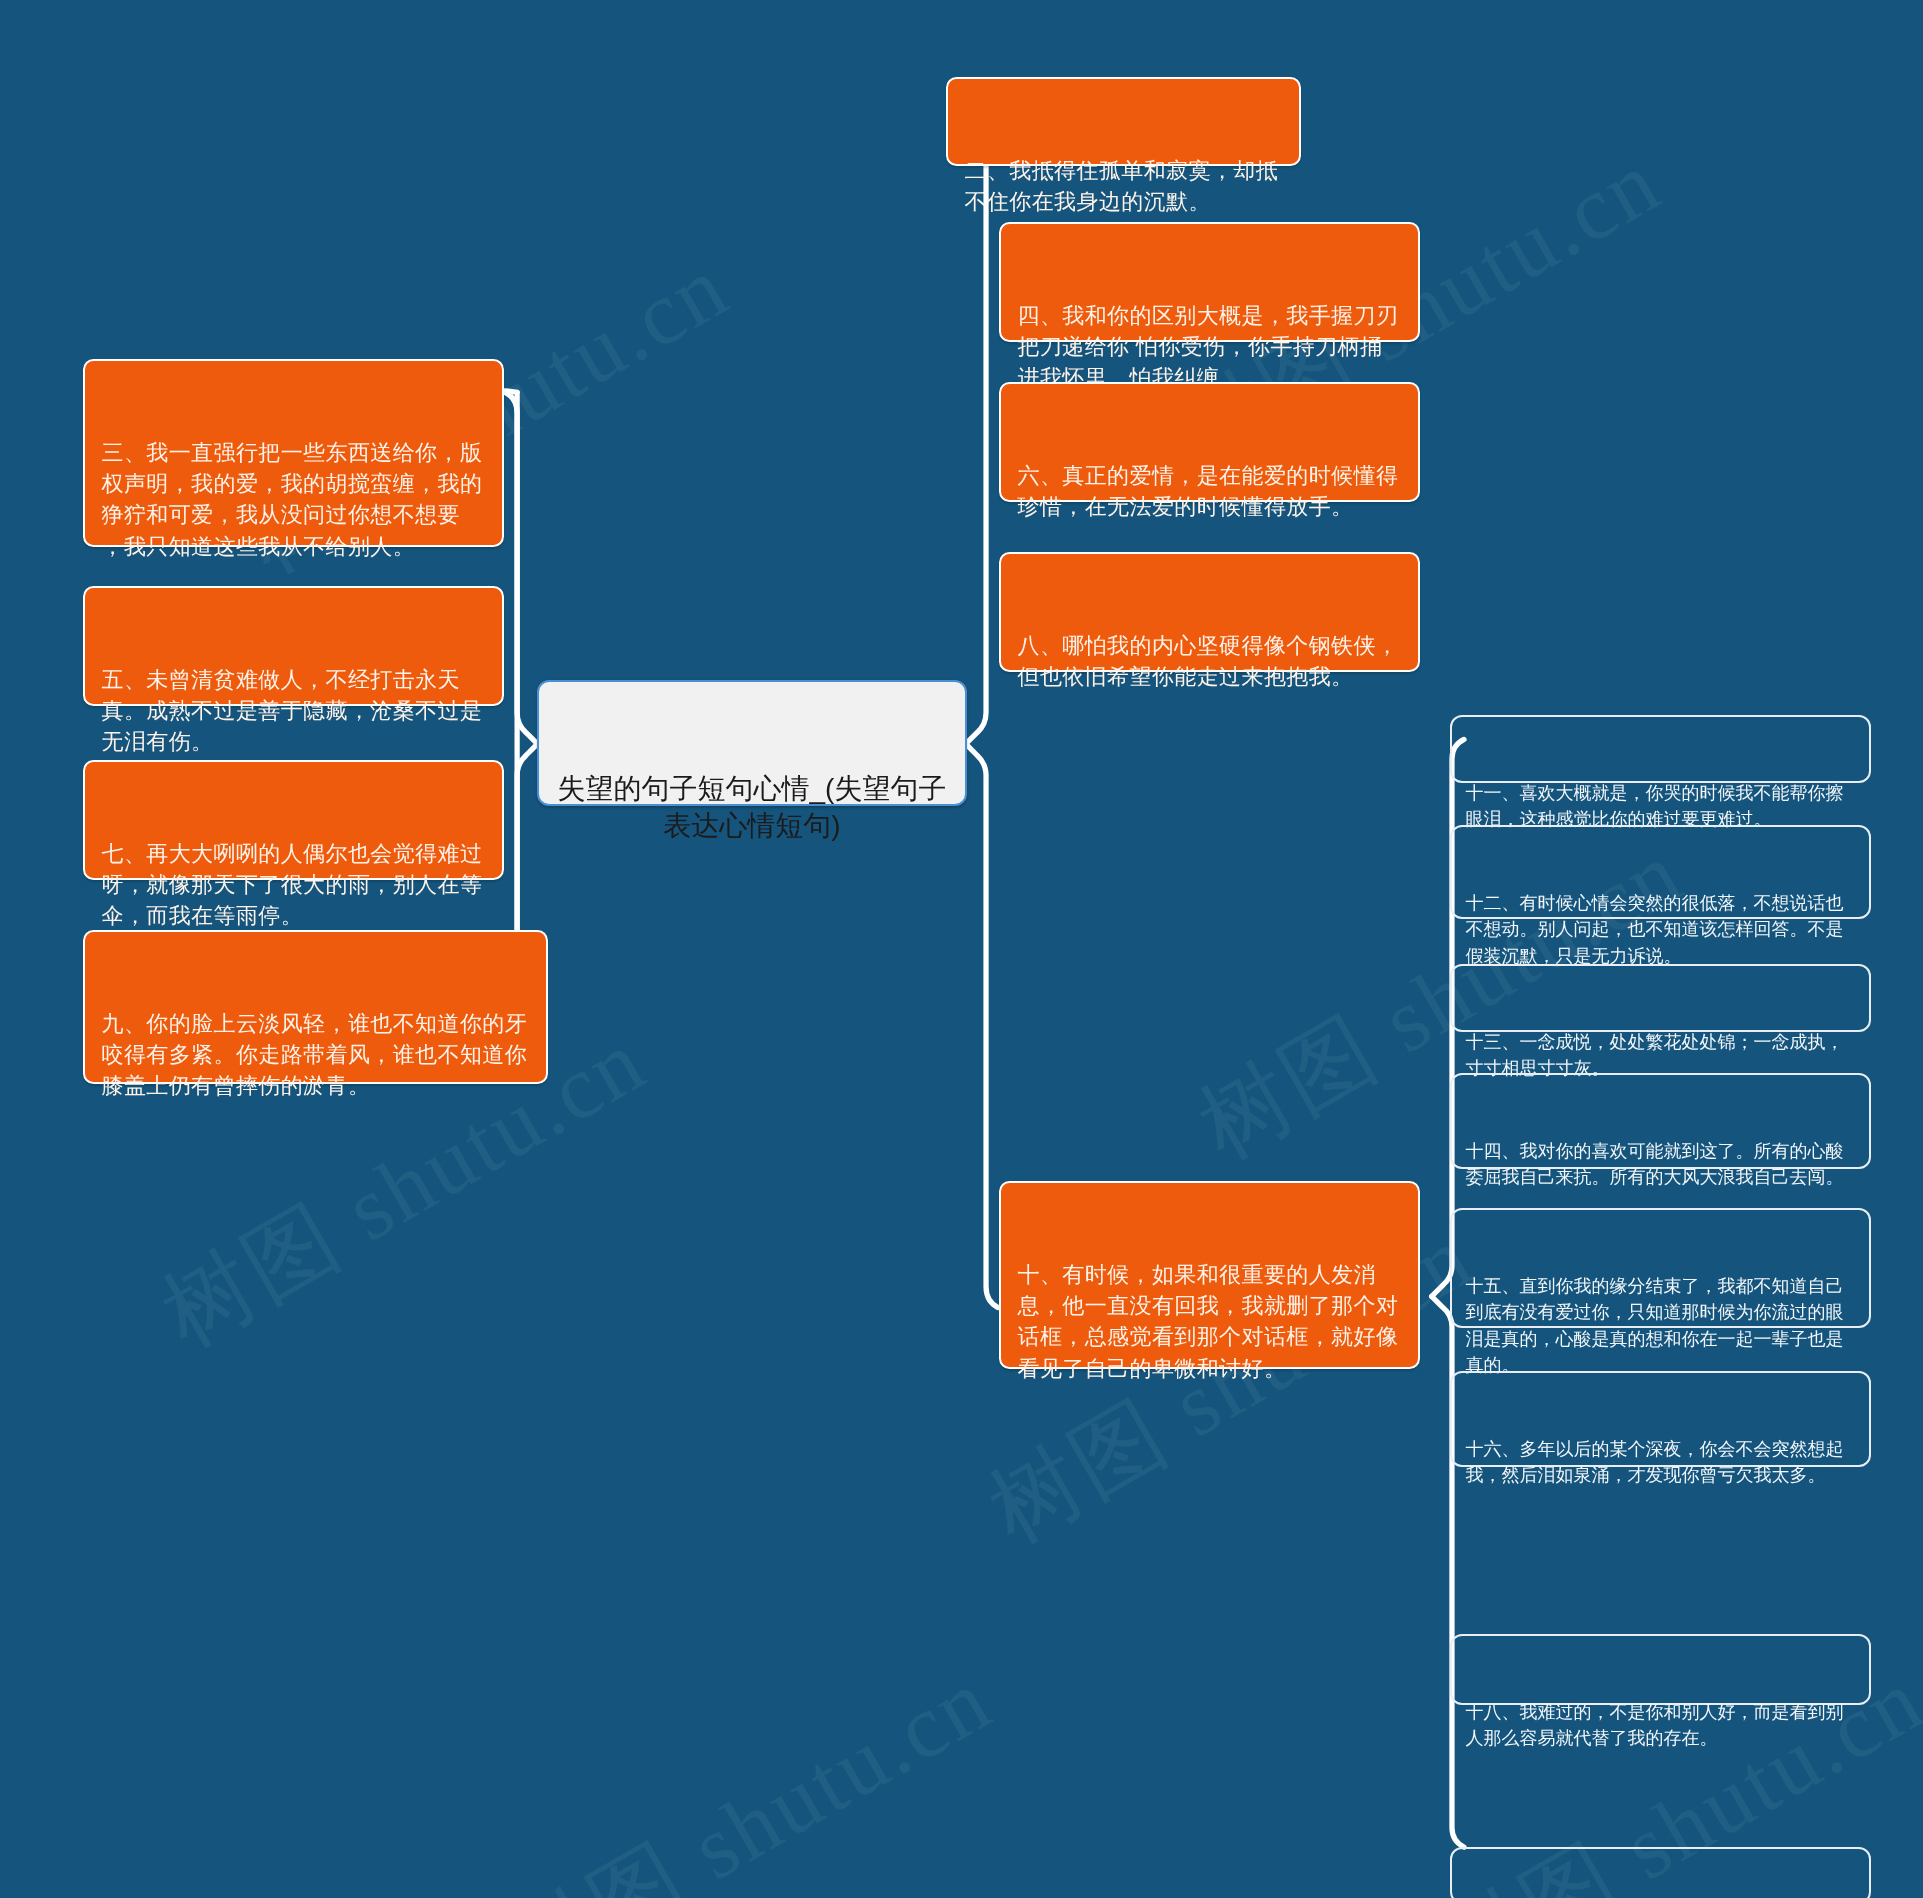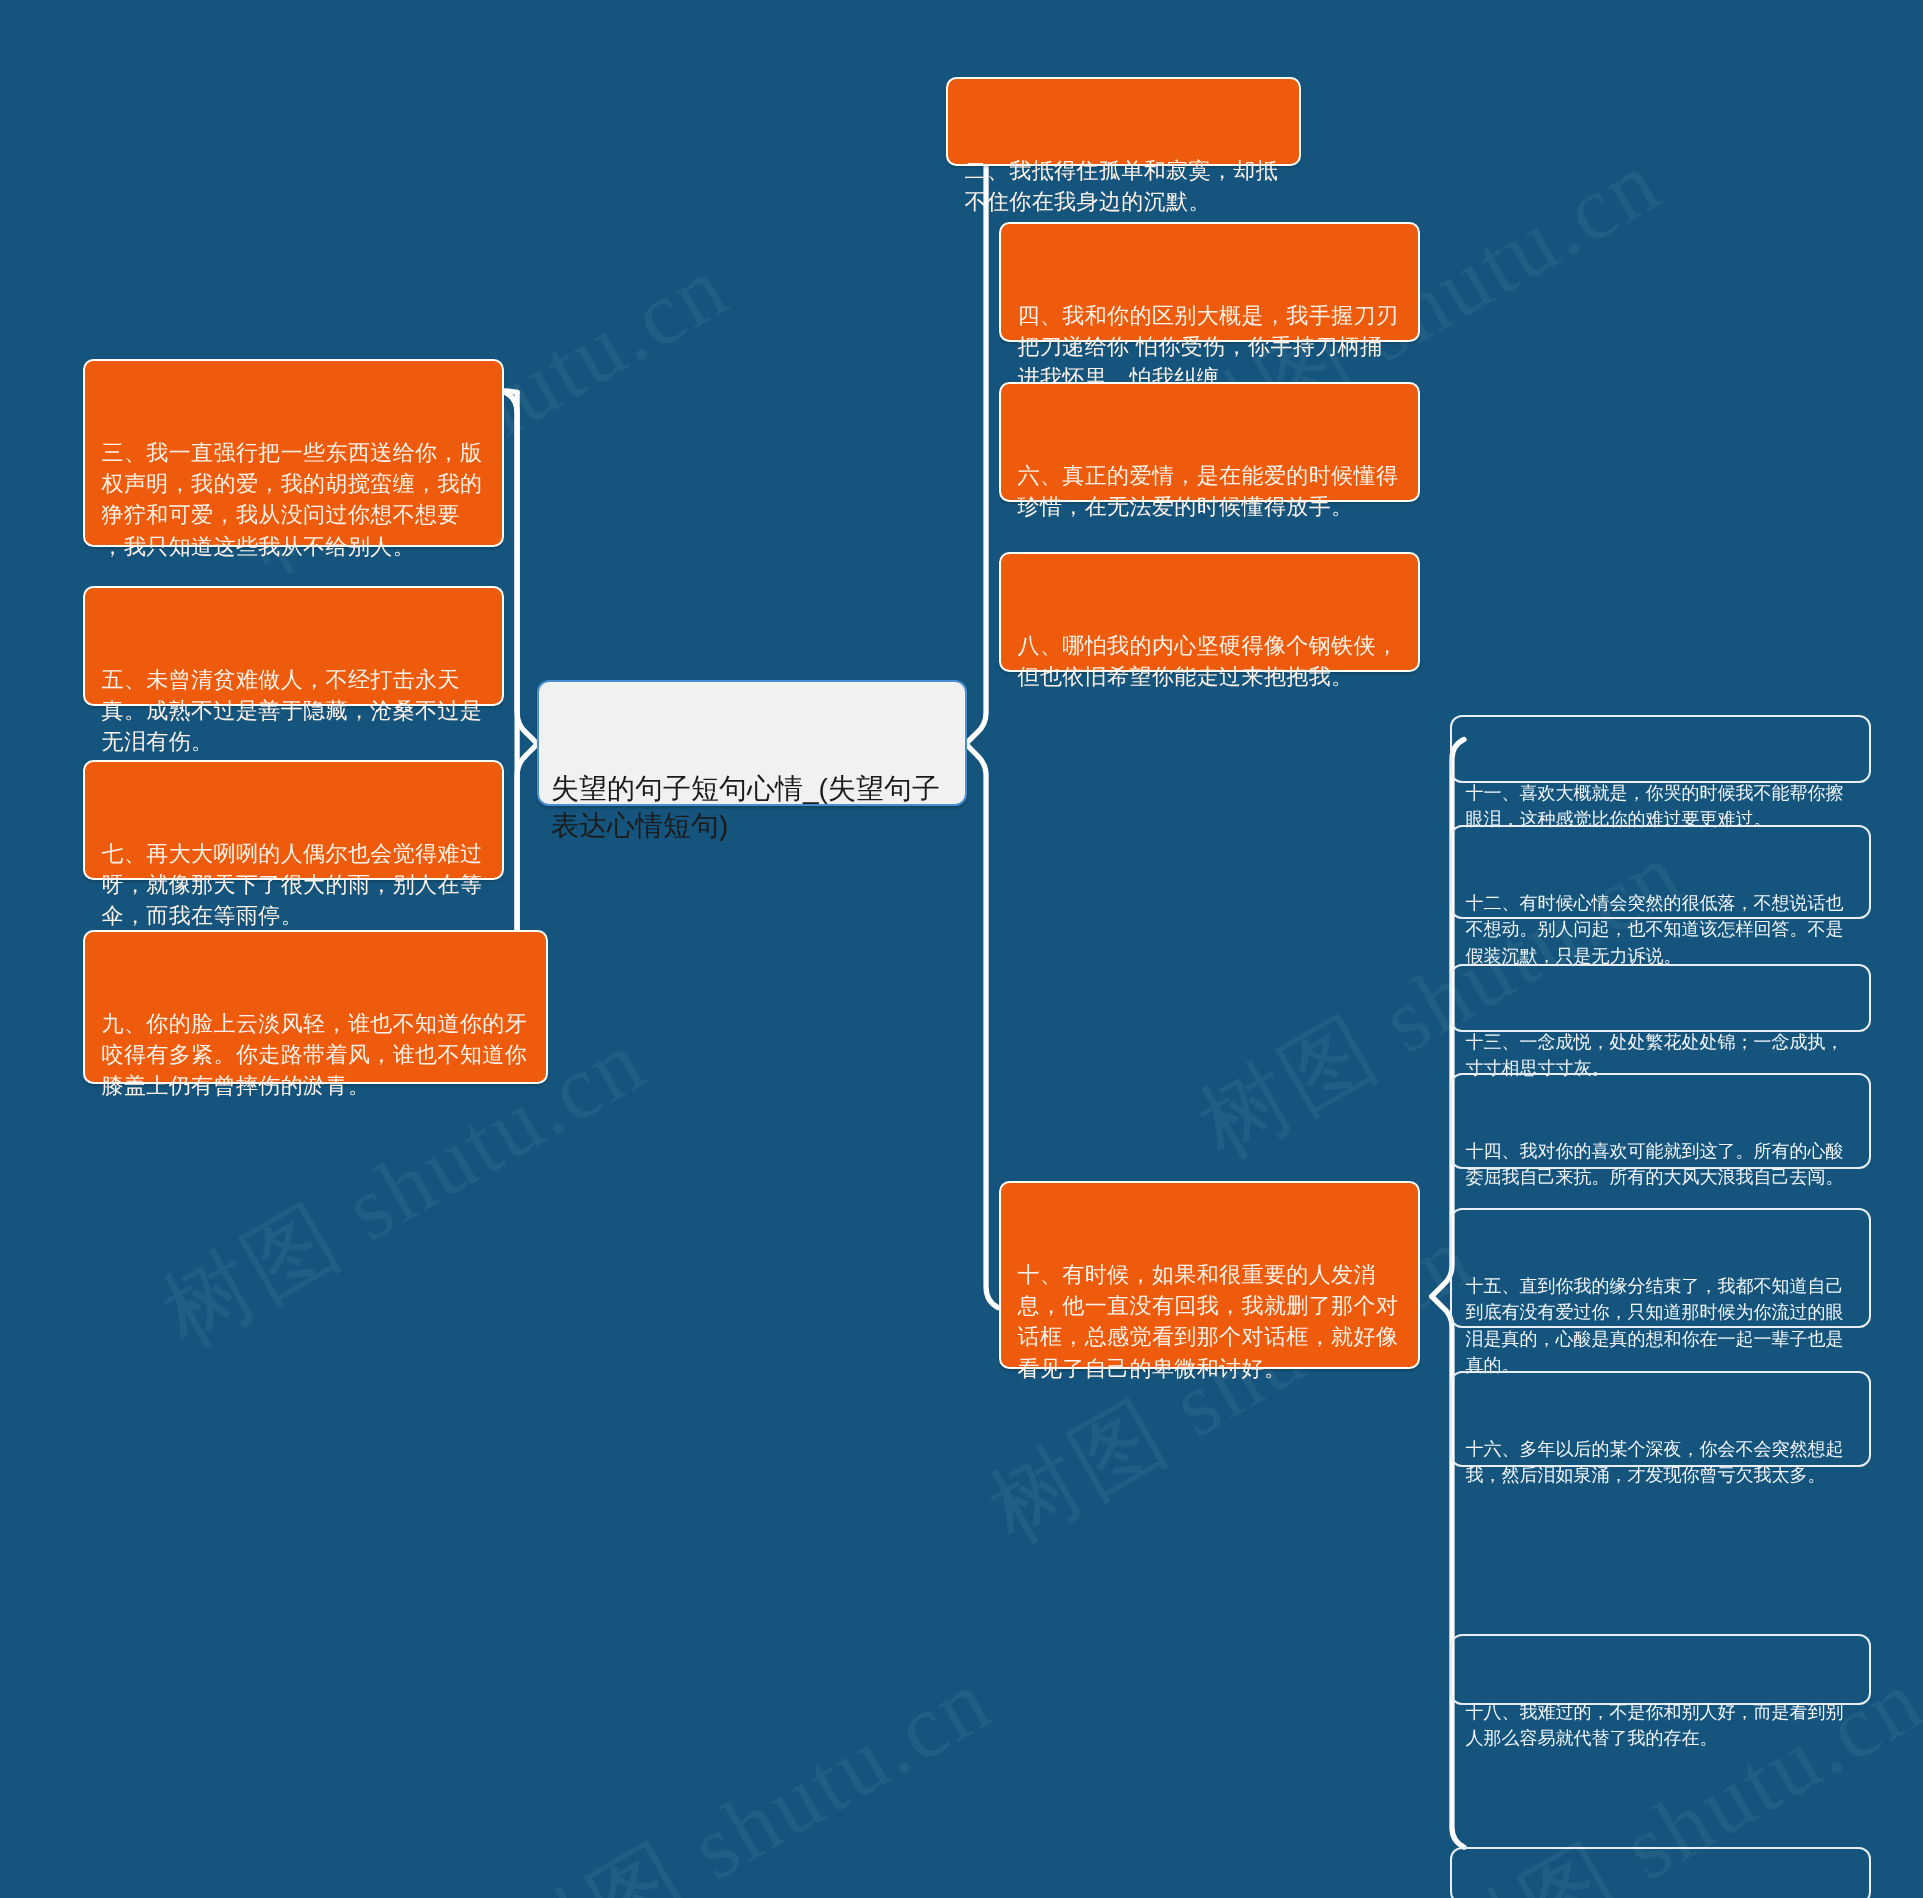--- a/index.html
+++ b/index.html
@@ -59,21 +59,21 @@
     letter-spacing: 0.4px;
     box-shadow: 0 1.5px 2.3px rgba(0,0,0,0.18);
   }
 
   .node.root {
     background: #f1f1f1;
     color: #1b1b1b;
     border: 2.3px solid #4a8fd4;
     border-radius: 12px;
     font-size: 28px;
-    text-align: left;
+    text-align: center;
     line-height: 1.32;
     padding: 15px 12px;
     box-shadow: 0 1.5px 3px rgba(0,0,0,0.22);
   }
 
   .node.leaf {
     background: transparent;
     color: #f2f6f9;
     border: 2.3px solid #e8eef3;
     border-radius: 12px;

